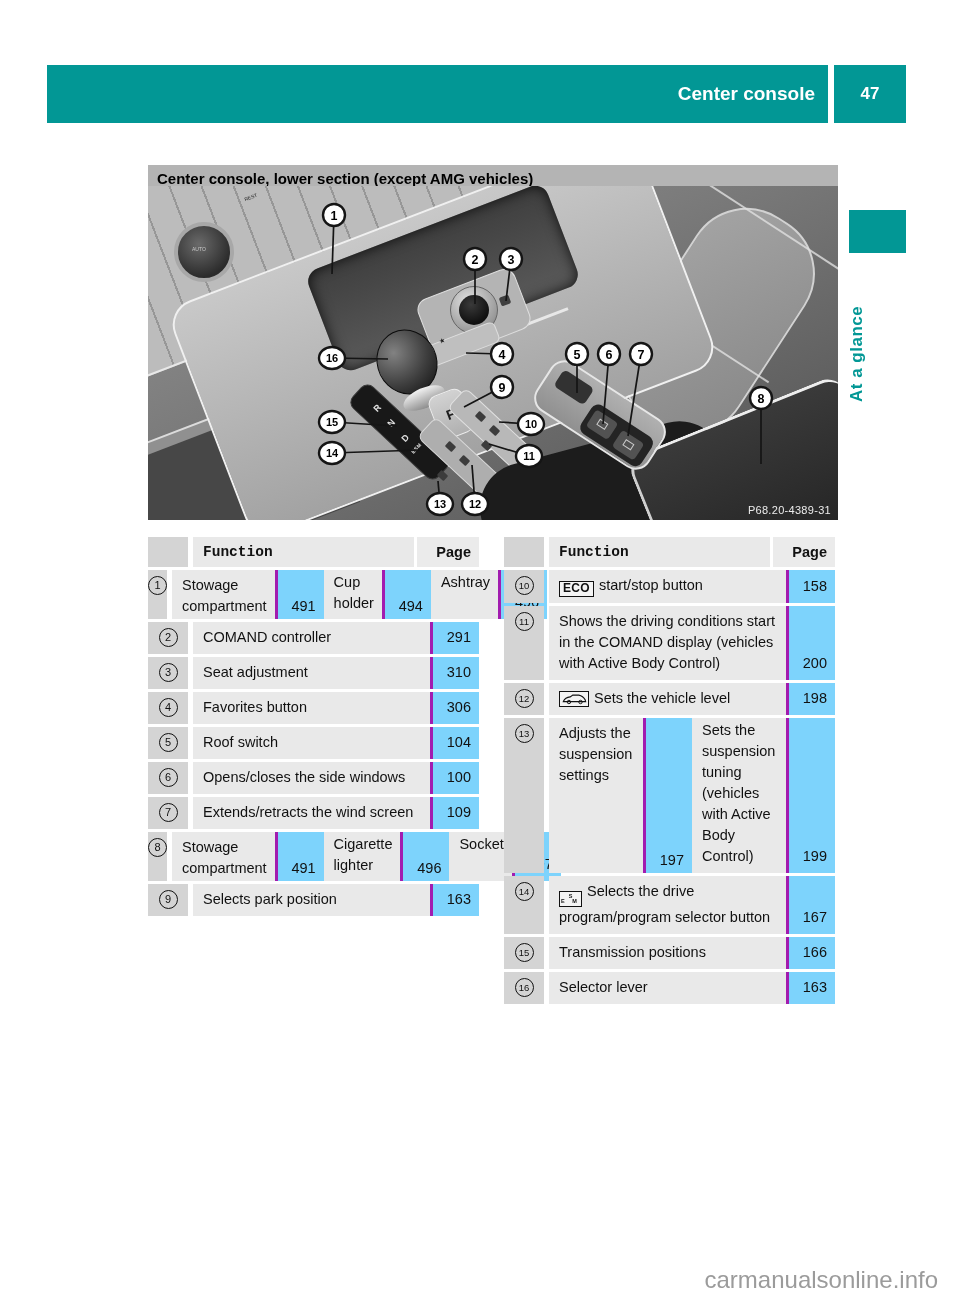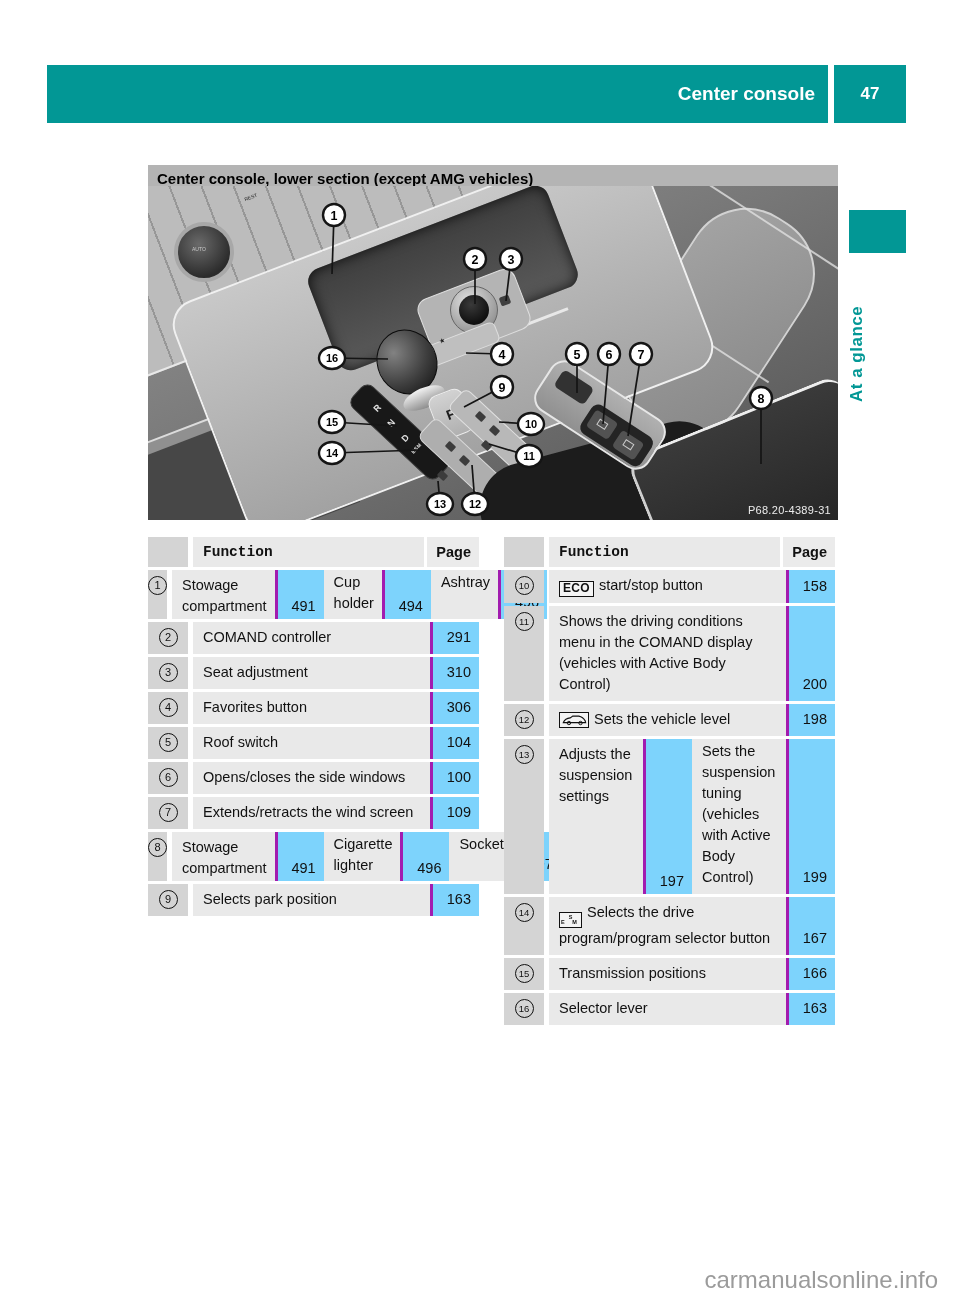--- a/index.html
+++ b/index.html
@@ -87,21 +87,21 @@
   .callout-svg { position:absolute; left:0; top:0; width:690px; height:334px; }
 
   
   .ftable { position:absolute; width:331px; font-size:14.5px; line-height:21px; }
   .t-left { left:148px; top:537px; }
   .t-right { left:504px; top:537px; }
   .thead { display:flex; margin-bottom:3px; }
   .thead .sym { width:40px; background:#d4d4d4; }
   .thead .hmain { flex:1; margin-left:5px; background:#e9e9e9; display:flex; }
   .thead .hfn { flex:1; font-weight:bold; padding:5px 0 4px 10px;font-family:Liberation Mono, monospace; }
-  .thead .hpg { width:55px; font-weight:bold; text-align:right; padding:5px 8px 4px 0; border-left:3px solid #fff; background:#ebebeb; }
+  .thead .hpg { width:65px; font-weight:bold; text-align:right; padding:5px 8px 4px 0; border-left:3px solid #fff; background:#ebebeb; }
   .trow { display:flex; margin-bottom:3px; }
   .trow .sym { width:40px; background:#d4d4d4; display:flex; justify-content:center; align-items:flex-start; padding-top:6px; }
   .trow .entries { flex:1; margin-left:5px; display:flex; flex-direction:row; }
   .entry { display:flex; flex:1; }
   .entry .fn { flex:1; background:#e9e9e9; padding:2px 8px 2px 10px; }
   .entry .pg { width:49px; background:#7dd3fc; border-left:3px solid #a21caf; display:flex;
     align-items:flex-end; justify-content:flex-end; padding:2px 8px 2px 0; }
   .entry:first-child .fn, .entry:first-child .pg { padding-top:5px; }
   .entry:last-child .fn, .entry:last-child .pg { padding-bottom:6px; }
   .cnum { display:inline-flex; width:19px; height:19px; border:1.2px solid #111; border-radius:50%;
@@ -416,21 +416,21 @@
             <div class="pg">158</div>
           </div>
         </div>
       </div>
       <div class="trow">
         <div class="sym">
           <span class="cnum two">11</span>
         </div>
         <div class="entries">
           <div class="entry">
-            <div class="fn">Shows the driving conditions menu in the COMAND display (vehicles with Active Body Control)</div>
+            <div class="fn">Shows the driving conditions start in the COMAND display (vehicles with Active Body Control)</div>
             <div class="pg">200</div>
           </div>
         </div>
       </div>
       <div class="trow">
         <div class="sym">
           <span class="cnum two">12</span>
         </div>
         <div class="entries">
           <div class="entry">

